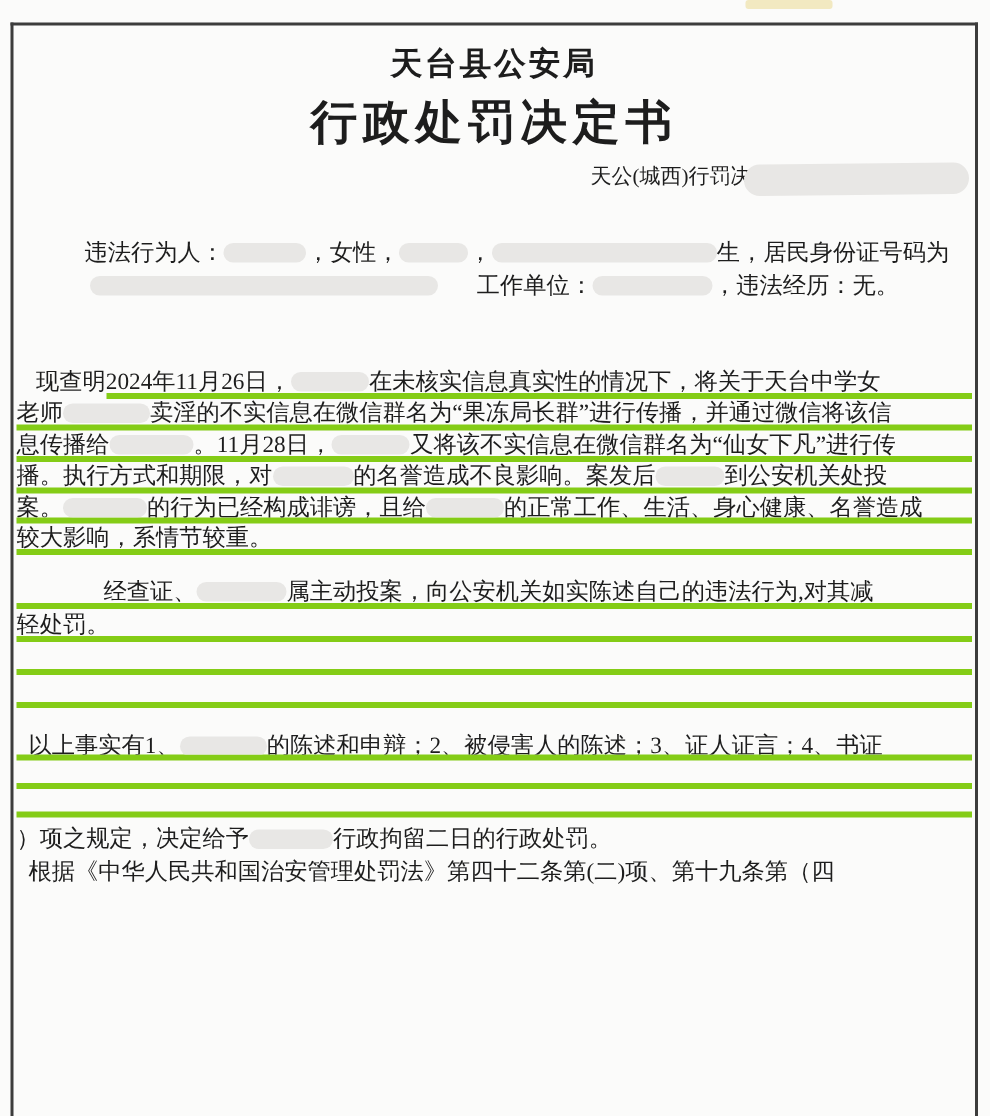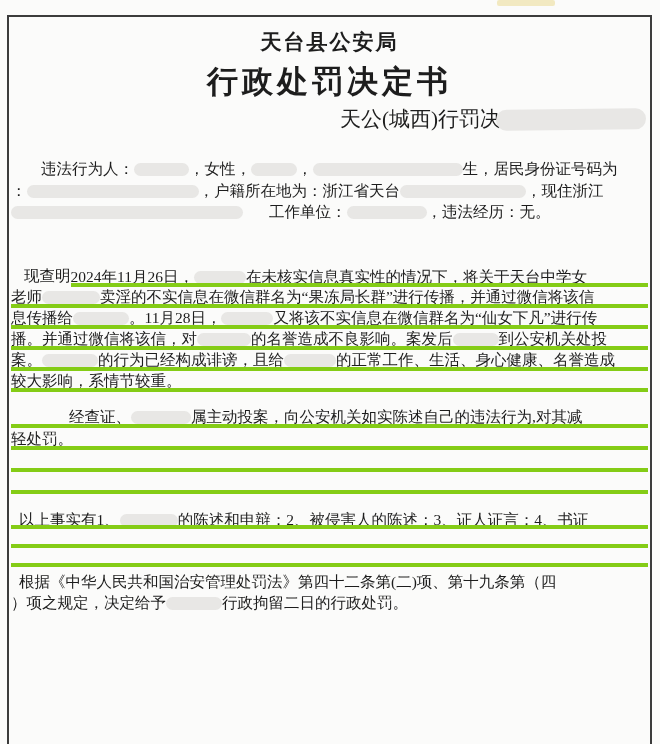--- a/index.html
+++ b/index.html
@@ -28,36 +28,36 @@
     margin-top:11px;text-align:center;
     font-size:21px;font-weight:bold;letter-spacing:2px;
   }
   .title{
     margin-top:5px;text-align:center;
     font-size:31px;font-weight:bold;letter-spacing:4px;
   }
   .docnum{
     margin-top:3px;height:26px;line-height:26px;
     display:flex;justify-content:flex-end;align-items:center;
-    font-size:21px;padding-right:2px;
+    font-size:14px;padding-right:2px;
   }
   .docnum .redact{height:21px;width:150px;border-radius:11px;margin-left:-5px;vertical-align:middle;transform:rotate(-.6deg);}
   
   .line{display:flex;align-items:stretch;}
   .fill{flex:1;min-width:0;white-space:nowrap;overflow:hidden;}
   .line.ruled .fill{border-bottom:4px solid #84cc16;}
   .sp{display:inline-block;height:1px;}
   .redact{
     display:inline-block;height:13px;
     background:#e8e7e5;border-radius:7px;
     vertical-align:-2px;
   }
-  .pre{white-space:nowrap;font-family:Liberation Mono, monospace;}
+  .pre{white-space:nowrap;}
   
-  [data-name="section-subject"]{margin-top:26px;font-size:15.5px;}
+  [data-name="section-subject"]{margin-top:26px;font-size:15.5px;text-align:center;}
   [data-name="section-subject"] .line{height:21.5px;line-height:21.5px;}
   [data-name="section-facts"]{margin-top:44px;font-size:15.5px;}
   [data-name="section-facts"] .line{height:20.9px;line-height:20.9px;}
   [data-name="section-investigation"]{margin-top:14px;font-size:15.5px;}
   [data-name="section-investigation"] .line{height:22px;line-height:22px;}
   [data-name="section-evidence"]{margin-top:16px;font-size:15.5px;}
   [data-name="section-evidence"] .line{height:19px;line-height:19px;}
   [data-name="section-decision"]{margin-top:4px;font-size:15.5px;}
   [data-name="section-decision"] .line{height:21.5px;line-height:21.5px;}
   [data-name="section-execution"]{margin-top:70px;font-size:15.5px;}
@@ -75,39 +75,36 @@
     <div class="docnum" data-name="document-number-row">
       <span data-name="document-number-prefix">天公(城西)行罚决</span>
       <span class="redact" data-name="redaction-mark"></span>
     </div>
     <div id="docbody" data-name="document-body">
         <div data-name="section-subject">
           <div class="line" data-name="document-line">
             <span class="fill" data-name="line-fill"><span class="sp" data-name="spacer" style="width: 30px;"></span><span class="t" data-name="text-segment">违法行为人：</span><span class="redact" data-name="redaction-mark" style="width: 55px;"></span><span class="t" data-name="text-segment">，女性，</span><span class="redact" data-name="redaction-mark" style="width: 46px;"></span><span class="t" data-name="text-segment">，</span><span class="redact" data-name="redaction-mark" style="width: 150px;"></span><span class="t" data-name="text-segment">生，居民身份证号码为</span></span>
           </div>
           <div class="line" data-name="document-line">
-            <span class="fill" data-name="line-fill"><span class="t" data-name="text-segment">：</span><span class="redact" data-name="redaction-mark" style="width: 172px;"></span><span class="t" data-name="text-segment">，户籍所在地为：浙江省天台</span><span class="redact" data-name="redaction-mark" style="width: 126px;"></span><span class="t" data-name="text-segment">，现住浙江</span></span>
-          </div>
-          <div class="line" data-name="document-line">
             <span class="fill" data-name="line-fill"><span class="redact" data-name="redaction-mark" style="width: 232px;"></span><span class="sp" data-name="spacer" style="width: 26px;"></span><span class="t" data-name="text-segment">工作单位：</span><span class="redact" data-name="redaction-mark" style="width: 80px;"></span><span class="t" data-name="text-segment">，违法经历：无。</span></span>
           </div>
         </div>
         <div data-name="section-facts">
           <div class="line ruled" data-name="document-line">
             <span class="pre" data-name="line-prefix"><span class="sp" data-name="spacer" style="width: 13px;"></span><span class="t" data-name="text-segment">现查明 </span></span>
             <span class="fill" data-name="line-fill"><span class="t" data-name="text-segment">2024年11月26日，</span><span class="redact" data-name="redaction-mark" style="width: 52px;"></span><span class="t" data-name="text-segment">在未核实信息真实性的情况下，将关于天台中学女</span></span>
           </div>
           <div class="line ruled" data-name="document-line">
             <span class="fill" data-name="line-fill"><span class="t" data-name="text-segment">老师</span><span class="redact" data-name="redaction-mark" style="width: 58px;"></span><span class="t" data-name="text-segment">卖淫的不实信息在微信群名为“果冻局长群”进行传播，并通过微信将该信</span></span>
           </div>
           <div class="line ruled" data-name="document-line">
             <span class="fill" data-name="line-fill"><span class="t" data-name="text-segment">息传播给</span><span class="redact" data-name="redaction-mark" style="width: 56px;"></span><span class="t" data-name="text-segment">。11月28日，</span><span class="redact" data-name="redaction-mark" style="width: 52px;"></span><span class="t" data-name="text-segment">又将该不实信息在微信群名为“仙女下凡”进行传</span></span>
           </div>
           <div class="line ruled" data-name="document-line">
-            <span class="fill" data-name="line-fill"><span class="t" data-name="text-segment">播。并通过微信将该信，对</span><span class="redact" data-name="redaction-mark" style="width: 54px;"></span><span class="t" data-name="text-segment">的名誉造成不良影响。案发后</span><span class="redact" data-name="redaction-mark" style="width: 46px;"></span><span class="t" data-name="text-segment">到公安机关处投</span></span>
+            <span class="fill" data-name="line-fill"><span class="t" data-name="text-segment">播。执行方式和期限，对</span><span class="redact" data-name="redaction-mark" style="width: 54px;"></span><span class="t" data-name="text-segment">的名誉造成不良影响。案发后</span><span class="redact" data-name="redaction-mark" style="width: 46px;"></span><span class="t" data-name="text-segment">到公安机关处投</span></span>
           </div>
           <div class="line ruled" data-name="document-line">
             <span class="fill" data-name="line-fill"><span class="t" data-name="text-segment">案。</span><span class="redact" data-name="redaction-mark" style="width: 56px;"></span><span class="t" data-name="text-segment">的行为已经构成诽谤，且给</span><span class="redact" data-name="redaction-mark" style="width: 52px;"></span><span class="t" data-name="text-segment">的正常工作、生活、身心健康、名誉造成</span></span>
           </div>
           <div class="line ruled" data-name="document-line">
             <span class="fill" data-name="line-fill"><span class="t" data-name="text-segment">较大影响，系情节较重。</span></span>
           </div>
         </div>
         <div data-name="section-investigation">
           <div class="line ruled" data-name="document-line">
@@ -129,21 +126,21 @@
           </div>
           <div class="line ruled" data-name="blank-ruled-line">
             <span class="fill" data-name="line-fill"></span>
           </div>
           <div class="line ruled" data-name="blank-ruled-line">
             <span class="fill" data-name="line-fill"></span>
           </div>
         </div>
         <div data-name="section-decision">
           <div class="line" data-name="document-line">
-            <span class="fill" data-name="line-fill"><span class="sp" data-name="spacer" style="width: 8px;"></span><span class="t" data-name="text-segment">根据《中华人民共和国治安管理处罚法》第四十二条第(二)项、第十九条第（四</span></span>
+            <span class="fill" data-name="line-fill"><span class="t" data-name="text-segment">）项之规定，决定给予</span><span class="redact" data-name="redaction-mark" style="width: 56px;"></span><span class="t" data-name="text-segment">行政拘留二日的行政处罚。</span></span>
           </div>
           <div class="line" data-name="document-line">
-            <span class="fill" data-name="line-fill"><span class="t" data-name="text-segment">）项之规定，决定给予</span><span class="redact" data-name="redaction-mark" style="width: 56px;"></span><span class="t" data-name="text-segment">行政拘留二日的行政处罚。</span></span>
+            <span class="fill" data-name="line-fill"><span class="sp" data-name="spacer" style="width: 8px;"></span><span class="t" data-name="text-segment">根据《中华人民共和国治安管理处罚法》第四十二条第(二)项、第十九条第（四</span></span>
           </div>
         </div>
       </div>
   </div>
 </div>
 
 </body></html>

